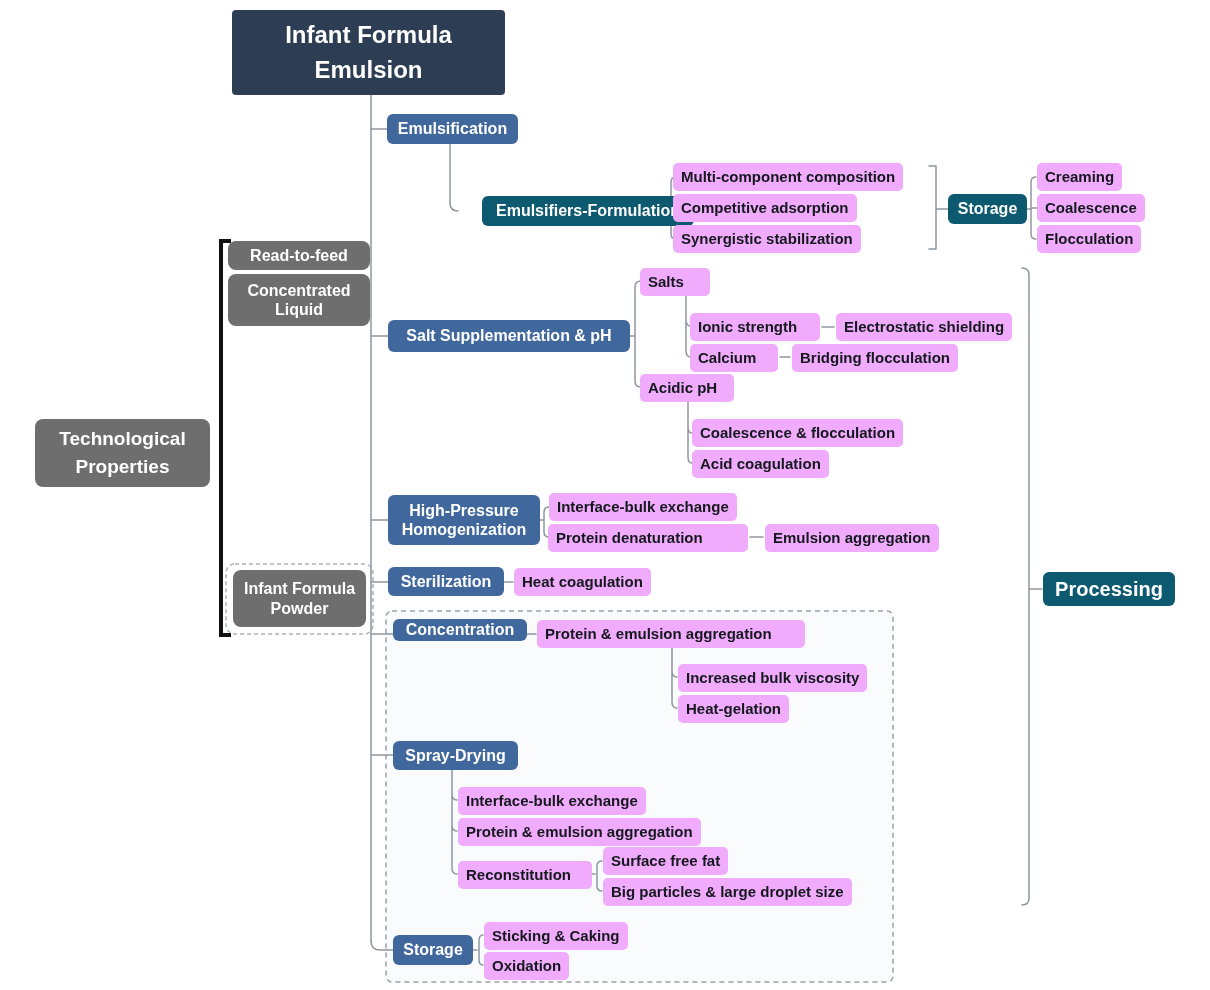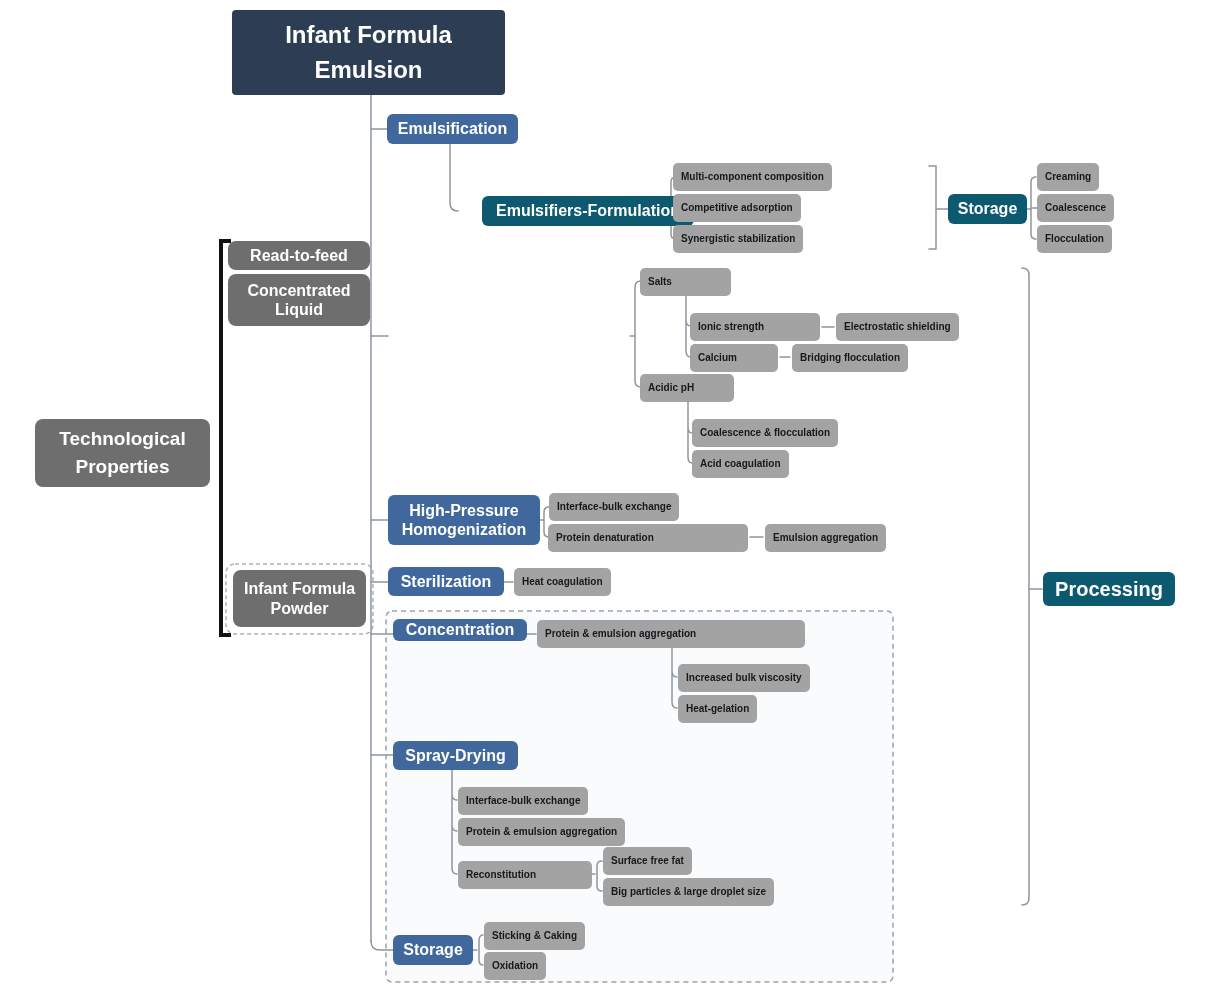--- a/index.html
+++ b/index.html
@@ -13,21 +13,21 @@
     font-weight:bold;text-align:center;white-space:nowrap;line-height:1.2;
   }
   .ml{white-space:pre-line;}
   .navy{background:#2d3e54;color:#ffffff;border-radius:4px;font-size:24px;line-height:1.45;}
   .blue{background:#41689c;color:#ffffff;border-radius:6px;font-size:16px;padding:0 4px;}
   .teal{background:#0d5a70;color:#ffffff;border-radius:6px;font-size:16px;padding:0 4px;}
   .gray{background:#6e6e6e;color:#ffffff;border-radius:8px;font-size:16px;padding:0 4px;}
   .gray.big{font-size:19px;line-height:1.5;}
   .teal.big{font-size:20px;text-align:center;}
   .light{
-    background:#a3a3a3;color:#15181d;border-radius:5px;font-size:10px;
+    background:#f0abfc;color:#15181d;border-radius:5px;font-size:15px;
     height:28px;padding:0 8px;justify-content:flex-start;text-align:left;
   }
 </style>
 </head>
 <body>
 
 <div class="canvas">
 
   <svg class="wires" width="1210" height="990" viewBox="0 0 1210 990">
 
@@ -96,21 +96,22 @@
   <div class="node light" style="left:1037px;top:225px;">Flocculation</div>
 
   <div class="node gray" style="left:228px;top:241px;width:142px;height:29px;">Read-to-feed</div>
   <div class="node gray ml" style="left:228px;top:274px;width:142px;height:52px;">Concentrated
 Liquid</div>
   <div class="node gray big ml" style="left:35px;top:419px;width:175px;height:68px;">Technological
 Properties</div>
   <div class="node gray ml" style="left:233px;top:570px;width:133px;height:57px;">Infant Formula
 Powder</div>
 
-  <div class="node light" style="left:640px;top:268px;width:91px;">Salts</div>
+  <div class="node blue" style="left:388px;top:320px;width:242px;height:32px;">Salt Supplementation &amp; pH</div>
+  <div class="node light" style="left:640px;top:268px;width:70px;">Salts</div>
   <div class="node light" style="left:690px;top:313px;width:130px;">Ionic strength</div>
   <div class="node light" style="left:836px;top:313px;">Electrostatic shielding</div>
   <div class="node light" style="left:690px;top:344px;width:88px;">Calcium</div>
   <div class="node light" style="left:792px;top:344px;">Bridging flocculation</div>
   <div class="node light" style="left:640px;top:374px;width:94px;">Acidic pH</div>
   <div class="node light" style="left:692px;top:419px;">Coalescence &amp; flocculation</div>
   <div class="node light" style="left:692px;top:450px;">Acid coagulation</div>
 
   <div class="node blue ml" style="left:388px;top:495px;width:152px;height:50px;">High-Pressure
 Homogenization</div>

